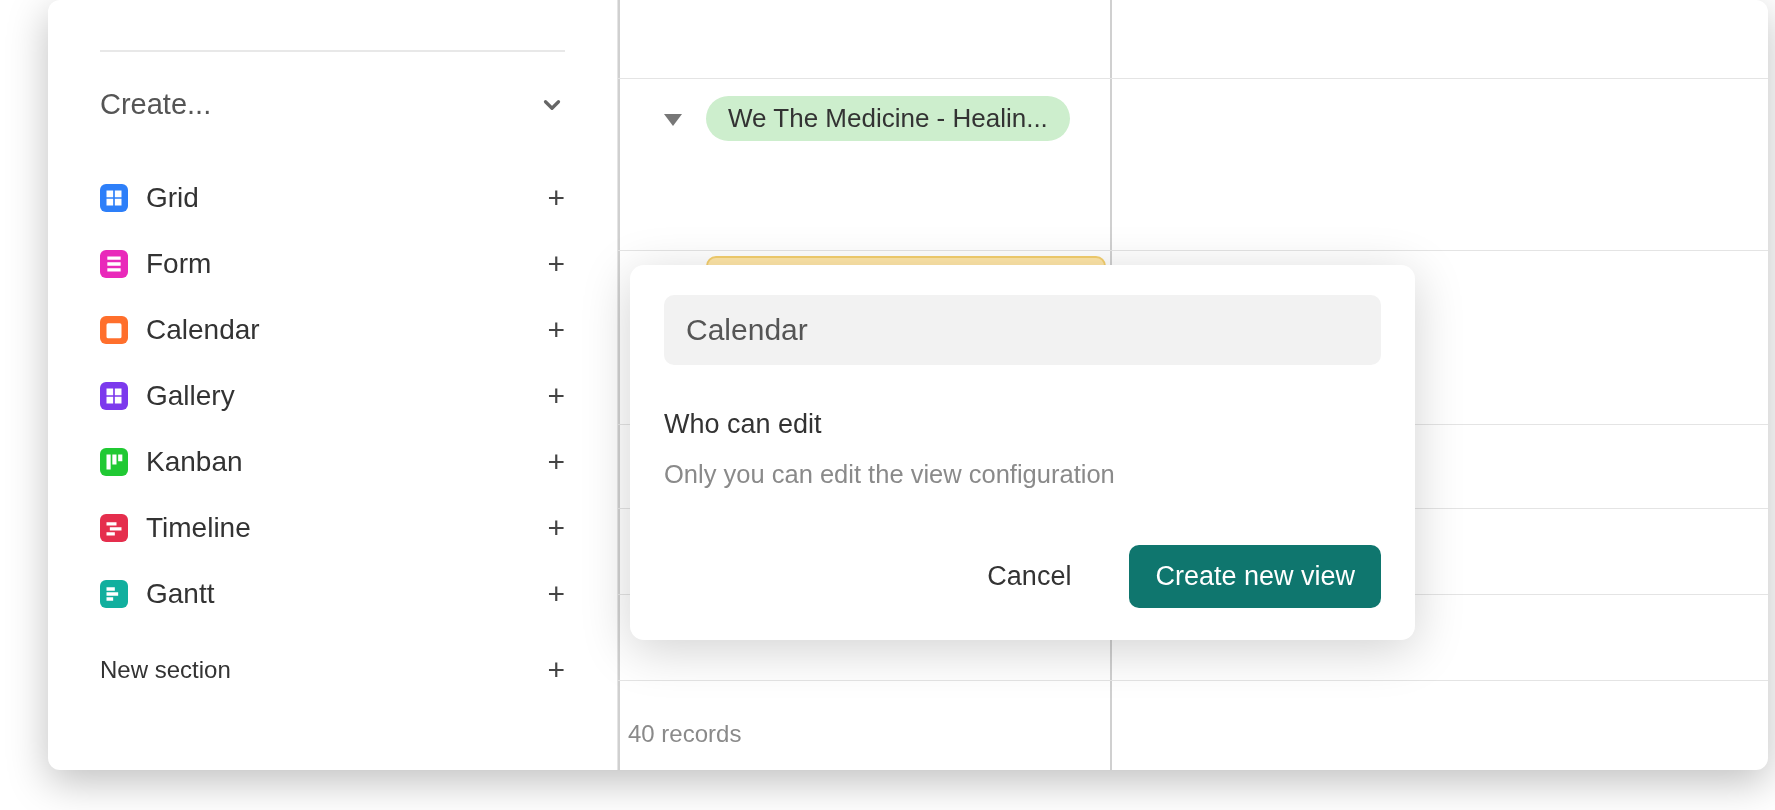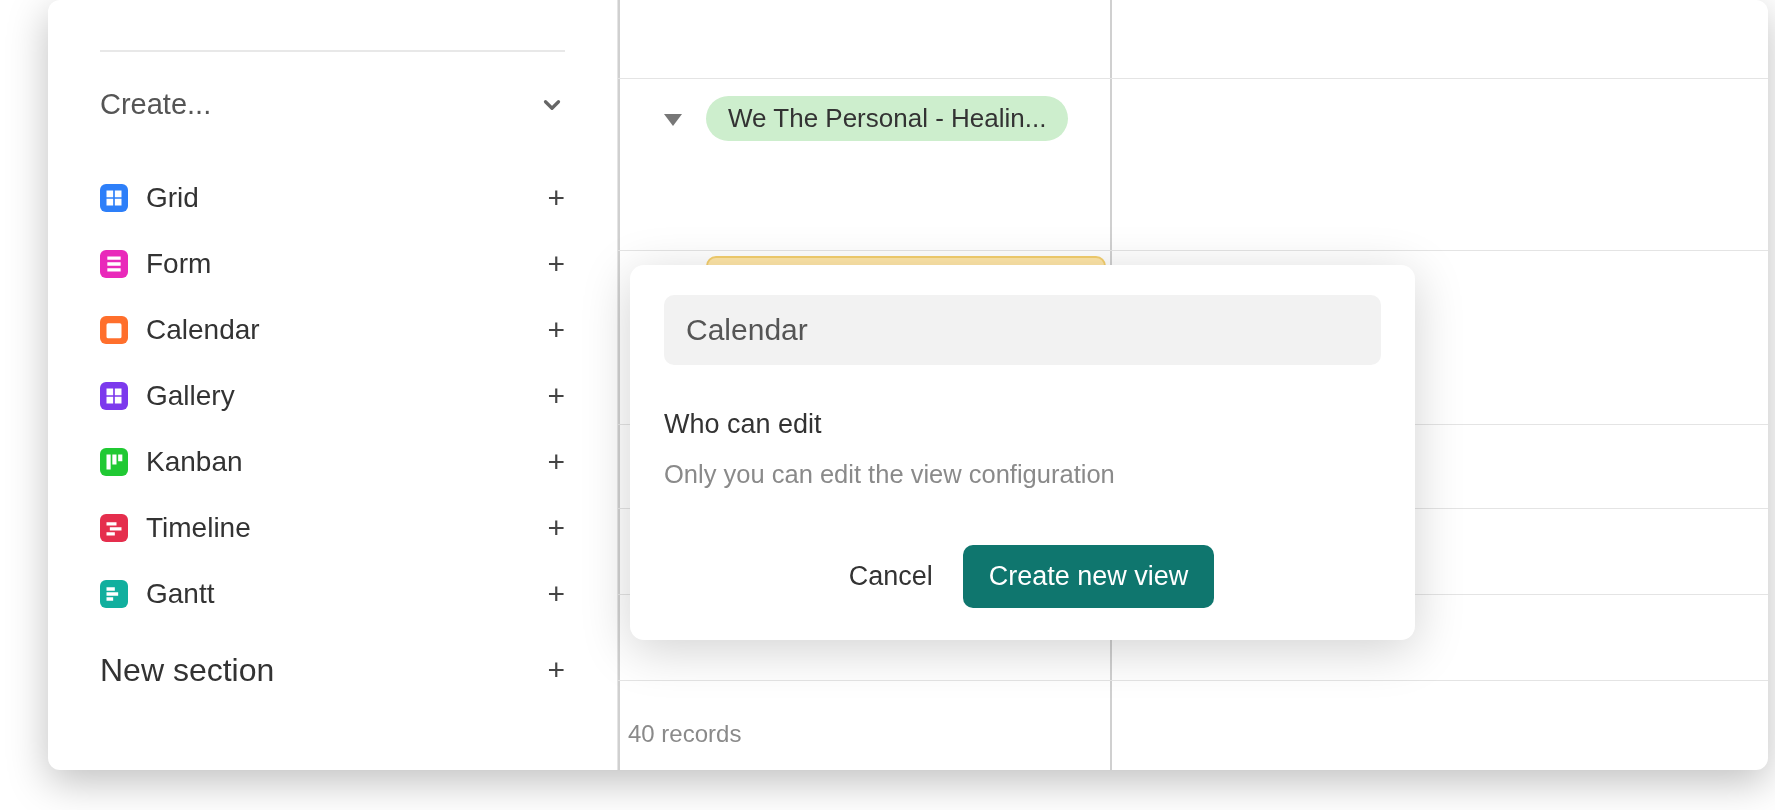--- a/index.html
+++ b/index.html
@@ -42,21 +42,21 @@
     display: flex; align-items: center; justify-content: center;
     flex-shrink: 0;
   }
   .view-icon svg { width: 20px; height: 20px; fill: #fff; }
   .view-label { font-size: 28px; color: #333; }
   .plus { font-size: 30px; color: #444; font-weight: 500; }
   .new-section {
     display: flex; align-items: center; justify-content: space-between;
     height: 66px; margin-top: 10px;
   }
-  .new-section span:first-child { font-size: 32px; color: #333; }
+  .new-section span:first-child { font-size: 24px; color: #333; }
 
   .main {
     position: absolute;
     left: 570px; top: 0; right: 0; bottom: 0;
   }
   .col-divider {
     position: absolute; top: 0; bottom: 0; width: 2px; background: #d0d0d0;
   }
   .row-divider {
     position: absolute; left: 0; right: 0; height: 1px; background: #e4e4e4;
@@ -117,21 +117,21 @@
     content:""; width: 14px; height: 14px; background: #2d7ff9; border-radius: 50%;
   }
   .radio-circle.checked { border-color: #2d7ff9; }
   .highlight-box {
     border: 7px solid #e63b00;
     border-radius: 6px;
     padding: 8px 14px 8px 10px;
     display: flex; align-items: center; gap: 12px;
   }
   .hint { font-size: 25.5px; color: #8a8a8a; margin-top: 20px; }
-  .modal-actions { display: flex; justify-content: center; gap: 12px; margin-top: 56px; align-items: center; }
+  .modal-actions { display: flex; justify-content: flex-end; gap: 40px; margin-top: 56px; align-items: center; }
   .btn-cancel { font-size: 27px; color: #333; background: none; border: none; cursor: pointer; padding: 14px 18px; }
   .btn-primary {
     font-size: 27px; color: #fff; background: #0f766e;
     border: none; border-radius: 10px; padding: 16px 26px; cursor: pointer;
   }
   .icon-generic { width: 26px; height: 26px; fill: currentColor; flex-shrink:0; }
   .icon-lock { width: 24px; height: 24px; fill: #b0b0b0; }
 </style>
 </head>
 <body>
@@ -235,21 +235,21 @@
     <span class="caret" style="left:46px; top:114px;"></span>
     <span class="records-footer">40 records</span>
   <div class="col-divider" style="left: 0px;"></div>
       <div class="col-divider" style="left: 492px;"></div>
       <div class="row-divider" style="top: 78px;"></div>
       <div class="row-divider" style="top: 250px;"></div>
       <div class="row-divider" style="top: 424px;"></div>
       <div class="row-divider" style="top: 508px;"></div>
       <div class="row-divider" style="top: 594px;"></div>
       <div class="row-divider" style="top: 680px;"></div>
-      <div class="pill" style="left: 88px; top: 96px; background: rgb(205, 238, 205);">We The Personal -  Healin...</div>
+      <div class="pill" style="left: 88px; top: 96px; background: rgb(205, 238, 205);">We The Medicine -  Healin...</div>
       <div class="pill" style="left: 88px; top: 256px; background: rgb(255, 230, 168); border: 2px solid rgb(244, 207, 110); width: 400px; height: 20px; padding: 0px;"></div>
     </div>
 
   <div class="modal">
     <input class="modal-input" value="Calendar" style="">
     <div class="who-label">Who can edit</div>
     <div class="hint">Only you can edit the view configuration</div>
     <div class="modal-actions">
       <button class="btn-cancel">Cancel</button>
       <button class="btn-primary">Create new view</button>

